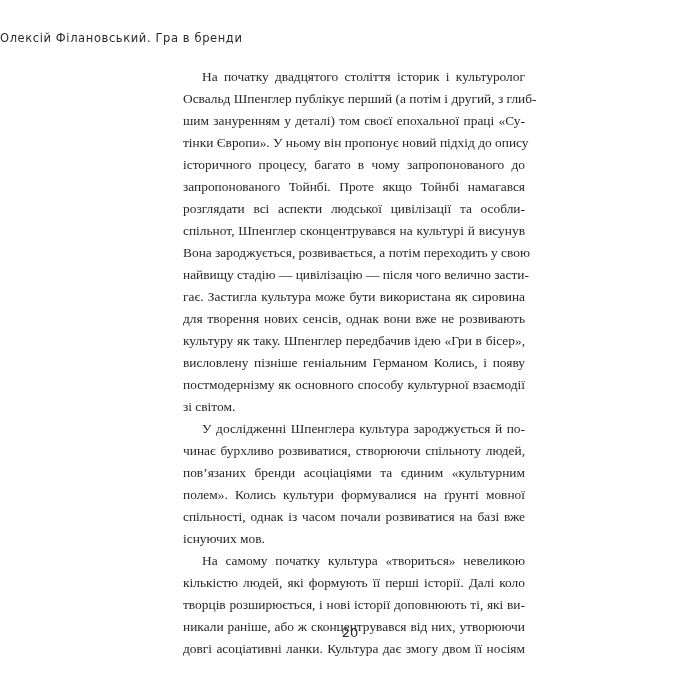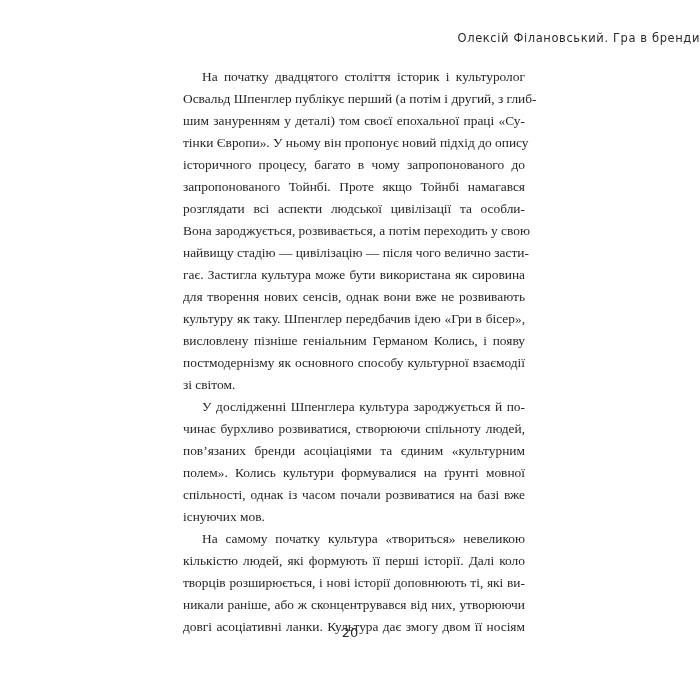--- a/index.html
+++ b/index.html
@@ -1,20 +1,20 @@
 <!DOCTYPE html>
 <html><head>
 <meta charset="utf-8">
 <style>
   html, body { margin: 0; padding: 0; background: #ffffff; }
   body { width: 700px; height: 700px; position: relative; overflow: hidden; }
   .page { position: absolute; left: 0; top: 0; width: 700px; height: 700px; background: #ffffff; }
   .running-head {
     position: absolute; left: 0; right: 0; top: 31px;
-    text-align: right;
+    text-align: left;
     font-family: "DejaVu Sans", sans-serif;
     font-size: 11.5px; letter-spacing: 0.6px; color: #2a2a2a;
   }
   .body-text {
     position: absolute; left: 183px; top: 66px; width: 342px;
     font-family: "DejaVu Serif", serif;
     font-size: 13.4px; line-height: 22px; color: #262626;
   }
   .line { white-space: nowrap; display: block; text-align: justify; text-align-last: justify; height: 22px; font-family: Liberation Serif, serif; }
   .line.last { text-align-last: left; }
@@ -35,20 +35,21 @@
   <div class="body-text">
 
     <div>
       <span class="line indent">На початку двадцятого століття історик і культуролог</span>
       <span class="line">Освальд Шпенглер публікує перший (а потім і другий, з глиб-</span>
       <span class="line">шим зануренням у деталі) том своєї епохальної праці «Су-</span>
       <span class="line">тінки Європи». У ньому він пропонує новий підхід до опису</span>
       <span class="line">історичного процесу, багато в чому запропонованого до</span>
       <span class="line">запропонованого Тойнбі. Проте якщо Тойнбі намагався</span>
       <span class="line">розглядати всі аспекти людської цивілізації та особли-</span>
+      <span class="line">спільнот, Шпенглер сконцентрувався на культурі й висунув</span>
       <span class="line">Вона зароджується, розвивається, а потім переходить у свою</span>
       <span class="line">найвищу стадію — цивілізацію — після чого велично засти-</span>
       <span class="line">гає. Застигла культура може бути використана як сировина</span>
       <span class="line">для творення нових сенсів, однак вони вже не розвивають</span>
       <span class="line">культуру як таку. Шпенглер передбачив ідею «Гри в бісер»,</span>
       <span class="line">висловлену пізніше геніальним Германом Колись, і появу</span>
       <span class="line">постмодернізму як основного способу культурної взаємодії</span>
       <span class="line last">зі світом.</span>
     </div>
 

